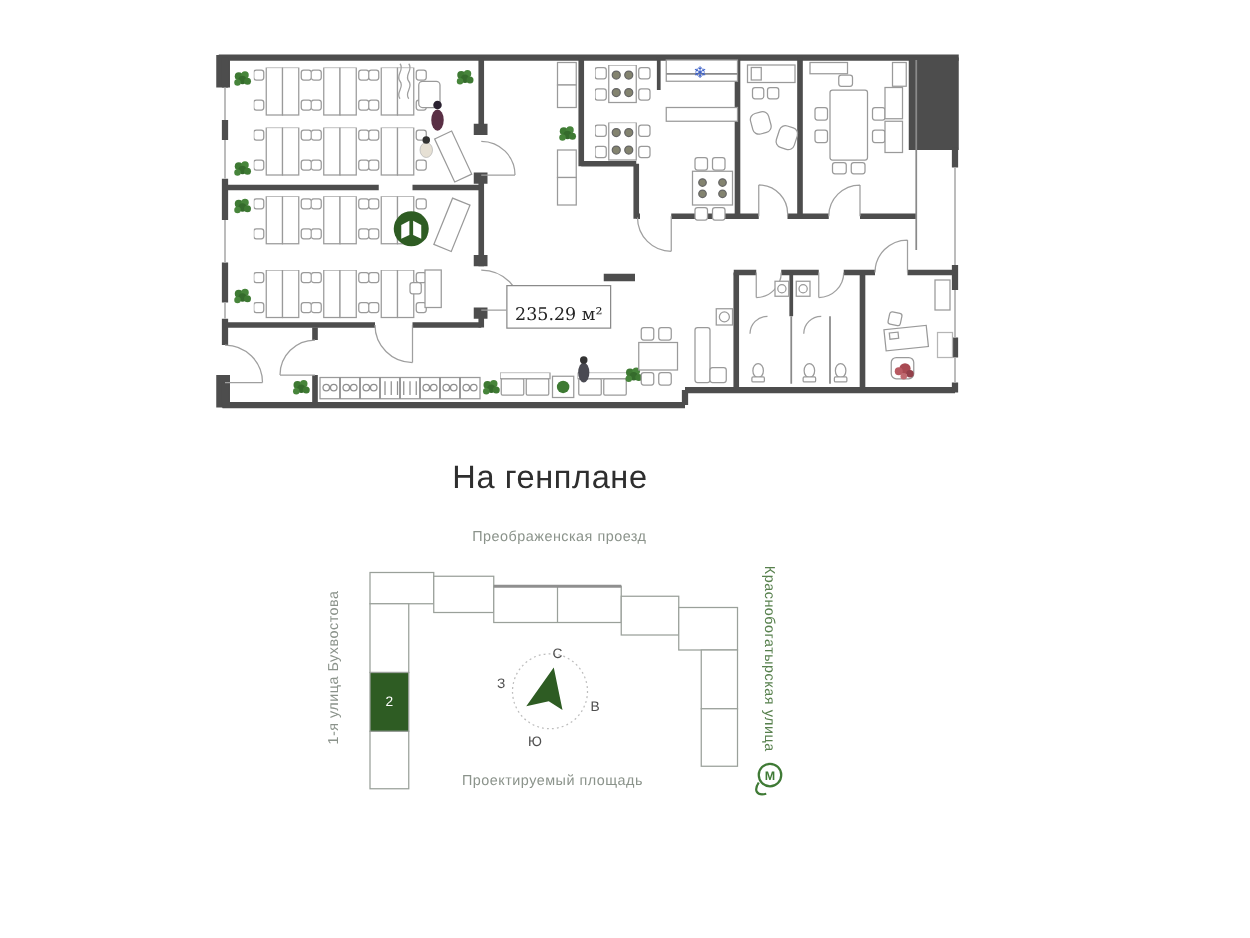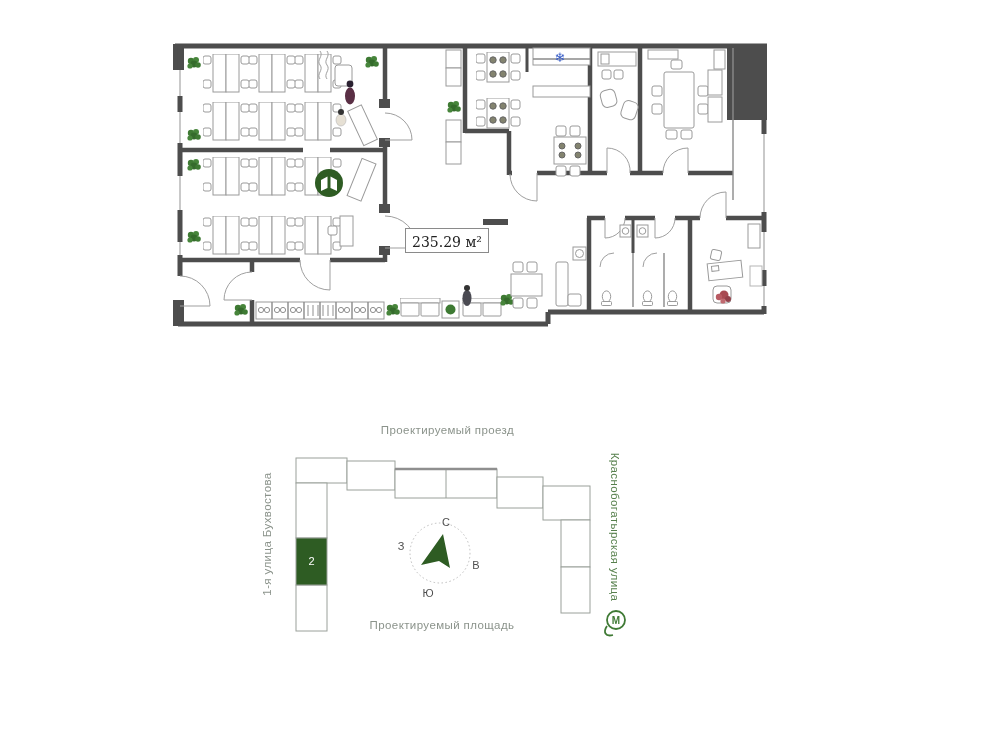--- a/index.html
+++ b/index.html
@@ -13,21 +13,21 @@
   .win{stroke:#b3b3b3;stroke-width:1.4;fill:none;}
   .furn{stroke:#9a9a9a;stroke-width:1;fill:#ffffff;}
   .furnl{stroke:#b5b5b5;stroke-width:1;fill:#ffffff;}
   .arc{stroke:#9f9f9f;stroke-width:1;fill:none;}
   .blk{stroke:#9aa09a;stroke-width:1;fill:#ffffff;}
   .lbl{position:absolute;font-size:11.5px;letter-spacing:.4px;color:#8b938b;text-align:center;}
   .lbl.green{color:#57804d;}
   #title{position:absolute;left:335px;top:366px;width:210px;text-align:center;
          font-size:26px;color:#2e2e2e;letter-spacing:.5px;}
   #area-badge{position:absolute;left:405px;top:228px;border:1px solid #8a8a8a;background:#fff;
-         padding:5px 6px 2px 6px;font-family:"DejaVu Serif",serif;font-size:14px;color:#222;}
+         padding:15px 6px 2px 6px;font-family:"DejaVu Serif",serif;font-size:14px;color:#222;}
   .vlbl-left{transform:rotate(-90deg);transform-origin:center;}
   .vlbl-right{transform:rotate(90deg);transform-origin:center;}
 </style>
 </head>
 <body>
 
 <div id="canvas">
 
 <svg width="1000" height="750" viewBox="0 0 1000 750">
   <defs>
@@ -318,22 +318,23 @@
       <circle cx="616" cy="620" r="9" fill="none" stroke="#3f7a35" stroke-width="1.8"></circle>
       <text x="616" y="624" font-size="10" font-weight="bold" fill="#3f7a35" text-anchor="middle">М</text>
       <path d="M607,626 C603,632 605,637 613,635" fill="none" stroke="#3f7a35" stroke-width="1.8"></path>
     </g>
   </g>
 </svg>
 
 
 <div id="area-badge">235.29 м²</div>
 
-
-<div class="lbl" style="left:360px;top:424px;width:175px;">Проектируемый проезд</div>
+<div id="title">На генплане</div>
+
+<div class="lbl" style="left:360px;top:424px;width:175px;">Преображенская проезд</div>
 
 <div class="lbl" style="left:352px;top:619px;width:180px;">Проектируемый площадь</div>
 
 <div class="lbl vlbl-left" style="left:187px;top:528px;width:160px;">1-я улица Бухвостова</div>
 
 <div class="lbl green vlbl-right" style="left:529px;top:521px;width:172px;">Краснобогатырская улица</div>
 
 </div>
 
 </body></html>

